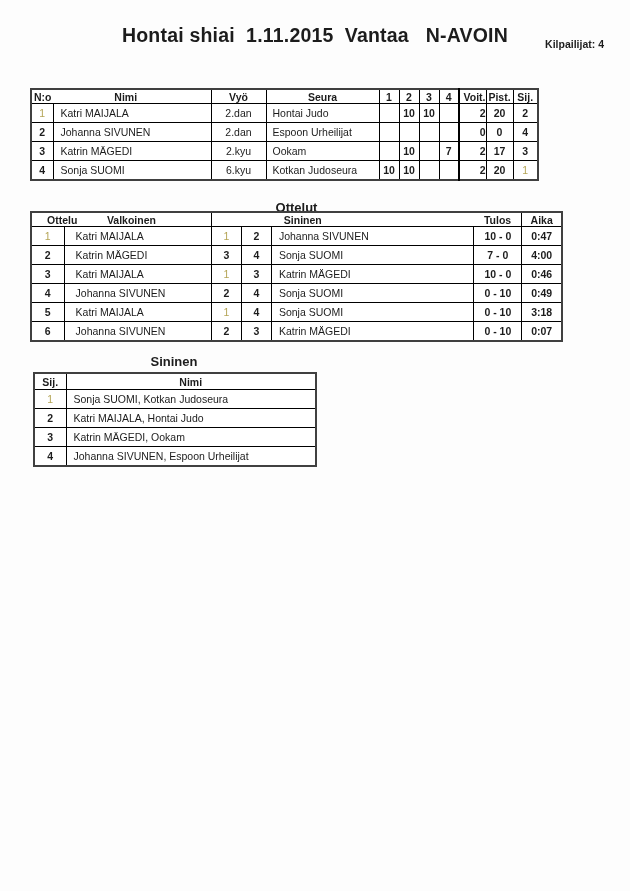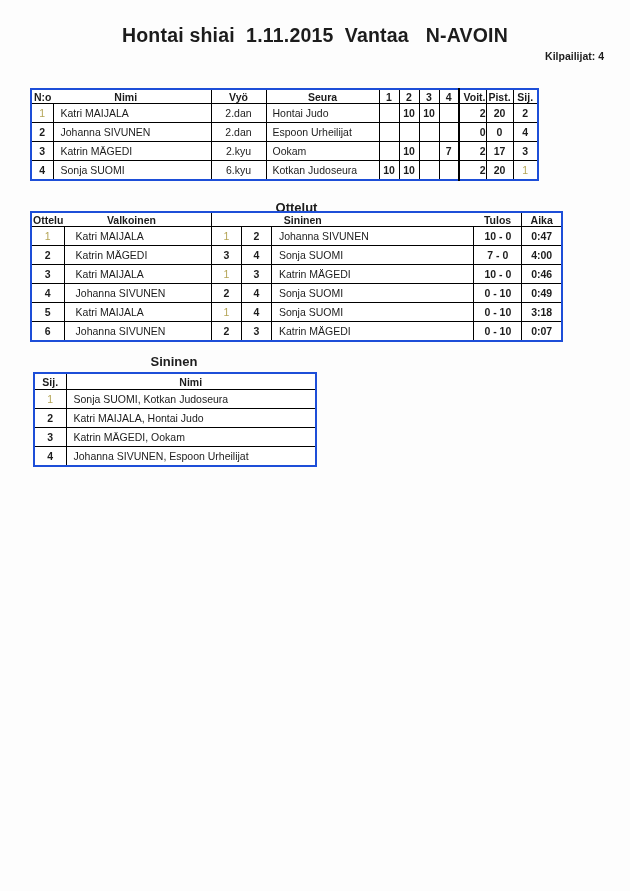--- a/index.html
+++ b/index.html
@@ -10,36 +10,36 @@
     font-family:"Liberation Sans","DejaVu Sans",sans-serif;
     color:#1c1c1c;
     overflow:hidden;
   }
   .main-title{
     position:absolute;top:24px;left:0;width:630px;
     text-align:center;font-size:19.5px;font-weight:bold;
     white-space:pre;letter-spacing:.2px;
   }
   .comp-count{
-    position:absolute;top:50px;left:0;width:604px;
+    position:absolute;top:38px;left:0;width:604px;
     text-align:right;font-size:10.5px;font-weight:bold;
   }
   .section-heading{
     position:absolute;text-align:center;
     font-size:13px;font-weight:bold;
   }
   #h-kilpailijat{top:64px;left:30px;width:428px;}
   #h-ottelut{top:200px;left:30px;width:533px;}
   #h-tulokset{top:354px;left:33px;width:282px;}
 
   table{
     position:absolute;
     border-collapse:collapse;
     table-layout:fixed;
-    border:2px solid #1d4ed8;
+    border:2px solid #404040;
     background:#fff;
     font-size:10.5px;
   }
   #table-kilpailijat{top:88px;left:30px;width:507px;}
   #table-ottelut{top:211px;left:30px;width:533px;}
   #table-tulokset{top:372px;left:33px;width:282px;}
 
   th,td{
     border:1px solid #000;
     padding:0;
@@ -169,21 +169,21 @@
       <col style="width:33px">
         <col style="width:147px">
         <col style="width:30px">
       <col style="width:30px">
         <col style="width:202px">
         <col style="width:48px">
       <col style="width:40px">
     </colgroup>
     <thead>
       <tr>
-        <th class="al ovf noR" style="padding-left:1px">Ottelu</th>
+        <th class="al ovf noR" style="padding-left:15px">Ottelu</th>
         <th class="noL shiftS">Valkoinen</th>
         <th colspan="3" class="noR shiftL">Sininen</th>
         <th class="noL">Tulos</th>
         <th>Aika</th>
       </tr>
     </thead>
     <tbody>
 
         <tr>
           <td class="num faint-one">1</td>

